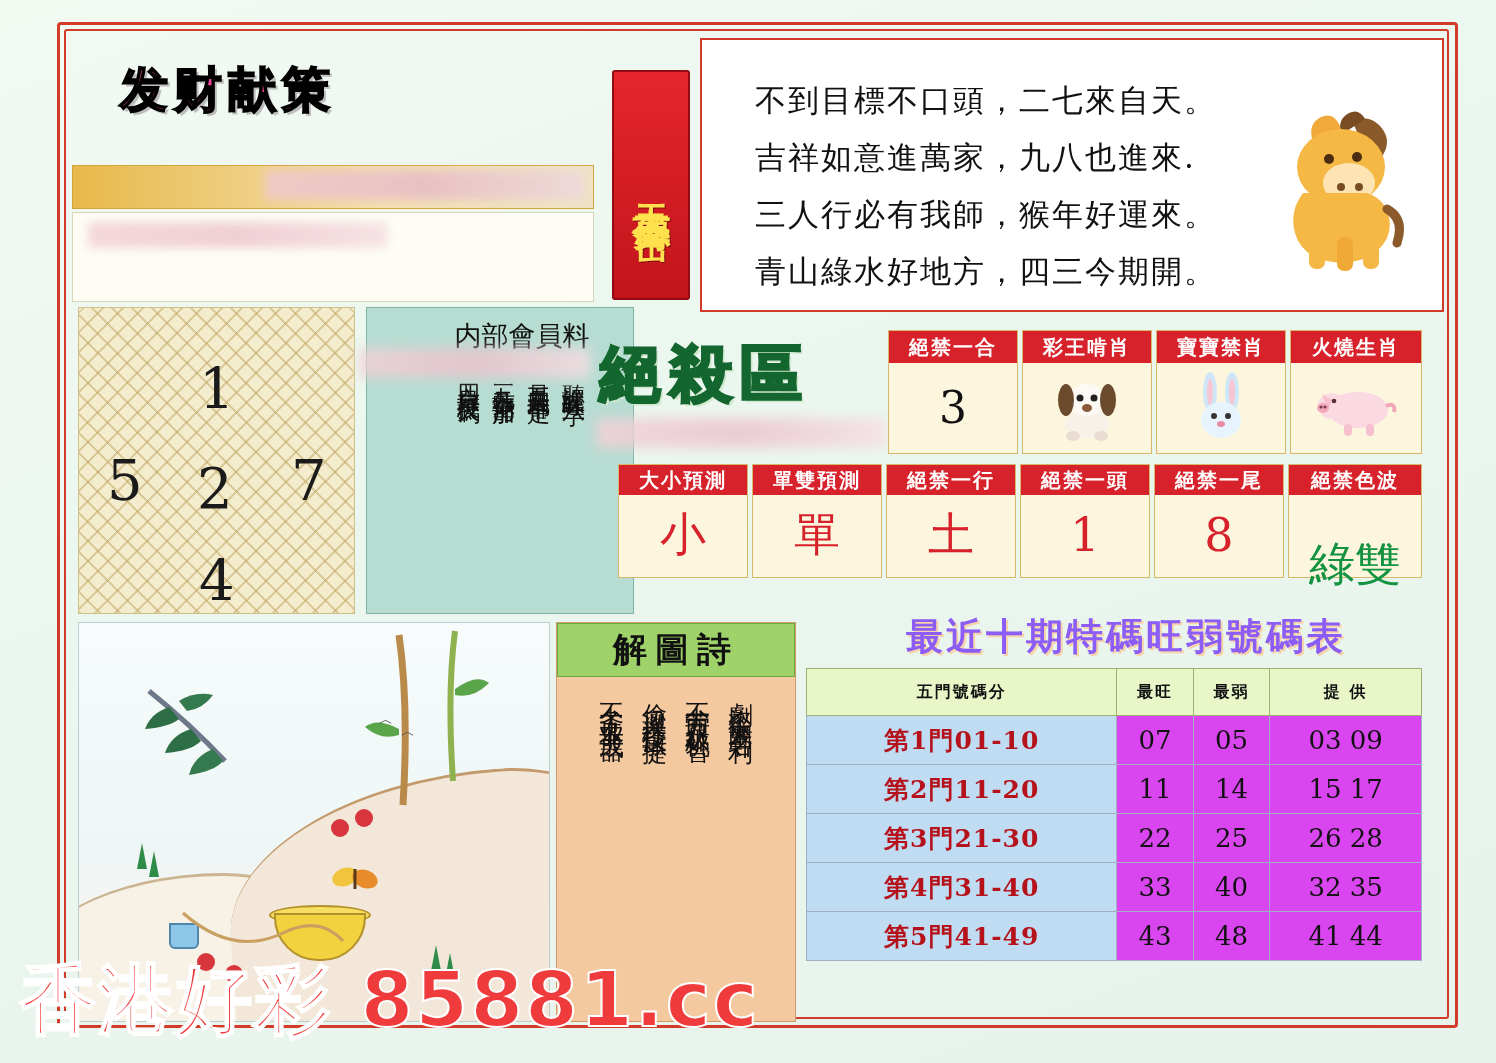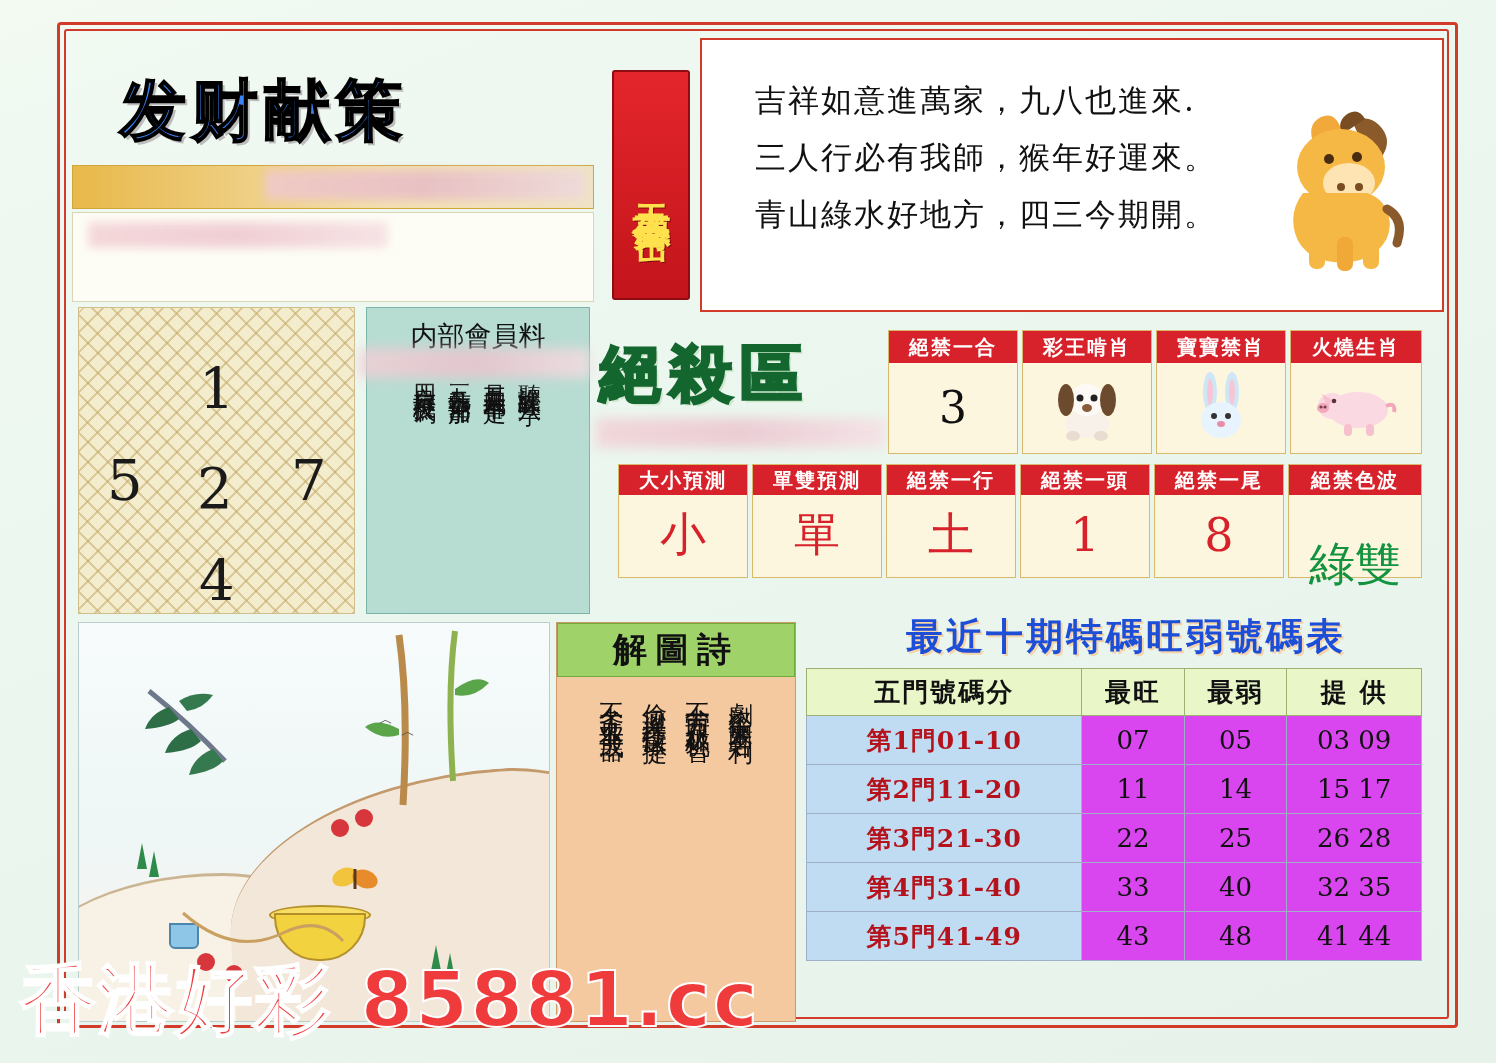--- a/index.html
+++ b/index.html
@@ -24,25 +24,24 @@
   }
   .white-card{
     position:absolute;left:700px;top:38px;width:740px;height:270px;
     background:#fff;border:2px solid #d23a2a;
   }
 
   
   .title{
     position:absolute;left:120px;top:58px;
     font-family:"DejaVu Sans", sans-serif;
-    font-size:66px;font-weight:bold;letter-spacing:6px;
-    color:#3b82f6;
+    font-size:48px;font-weight:bold;letter-spacing:6px;
+    color:#ec4899;
     -webkit-text-stroke:2px #000;
     text-shadow:3px 3px 0 #bdbdbd;
-    margin-top:8px;
   }
   .issue-bar{
     position:absolute;left:72px;top:165px;width:520px;height:42px;
     background:linear-gradient(90deg,#e8b94a 0%, #f3e0b0 60%, #efe3c4 100%);
     border:1px solid #cfa63c;
   }
   .issue-tag{
     position:absolute;left:72px;top:165px;width:185px;height:42px;
     background:#d8222b;color:#fff;font-size:25px;font-weight:bold;
     display:flex;align-items:center;justify-content:center;letter-spacing:2px;
@@ -100,21 +99,21 @@
   }
   .n1{left:120px;top:48px;}
   .n5{left:28px;top:140px;}
   .n2{left:118px;top:148px;}
   .n7{left:212px;top:140px;}
   .n4{left:120px;top:240px;}
 
   
   .member{
     position:absolute;left:366px;top:307px;width:222px;height:305px;
-    background:#b7dcd2;border:1px solid #7cb5a7;
+    background:#b7dcd2;border:1px solid #7cb5a7;padding-left:44px;
   }
   .member h3{
     margin:0;padding-top:10px;text-align:center;
     font-family:"DejaVu Serif", serif;font-size:27px;font-weight:normal;color:#111;
   }
   .member .lines{
     margin-top:12px;display:flex;flex-direction:row-reverse;justify-content:center;gap:4px;
   }
   .member .lines div{
     writing-mode:vertical-rl;
@@ -219,31 +218,31 @@
     display:flex;flex-direction:row-reverse;justify-content:center;gap:10px;margin-top:6px;
   }
   .jietu .cols div{
     writing-mode:vertical-rl;font-family:"DejaVu Serif", serif;
     font-size:25px;letter-spacing:6px;color:#111;height:300px;
   }
 
   
   .tbl-title{
     position:absolute;left:826px;top:612px;width:600px;text-align:center;
-    font-family:"DejaVu Serif", serif;font-size:37px;font-weight:bold;color:#1d4ed8;
+    font-family:"DejaVu Serif", serif;font-size:37px;font-weight:bold;color:#8b5cf6;
     letter-spacing:3px;text-shadow:2px 2px 0 #f6d3a8;
   }
   table.rank{
     position:absolute;left:806px;top:668px;width:616px;
     border-collapse:collapse;
     font-family:"DejaVu Serif", serif;
   }
   table.rank th{
     background:#e9f6c8;border:1px solid #9fae72;height:44px;
-    font-size:26px;color:#111;font-weight:bold;letter-spacing:2px;
+    font-size:16px;color:#111;font-weight:bold;letter-spacing:2px;
   }
   table.rank td{
     border:1px solid #9fb0c6;height:46px;text-align:center;font-size:26px;color:#111;
     background:#d946ef;
   }
   table.rank td.lbl{
     background:#bfdcf3;color:#b5121b;font-weight:bold;font-size:25px;letter-spacing:1px;
   }
 
   
@@ -270,20 +269,21 @@
   <div class="issue-bar"></div>
   <div class="blur-strip"></div>
   <div class="issue-box2"></div>
   <div class="blur-strip2"></div>
 
   <div class="tianshu">
     <span>天書傳密</span>
   </div>
 
   <div class="poem">
+    <div>不到目標不口頭，二七來自天。</div>
     <div>吉祥如意進萬家，九八也進來.</div>
     <div>三人行必有我師，猴年好運來。</div>
     <div>青山綠水好地方，四三今期開。</div>
   </div>
 
   <div class="horse">
     <svg viewBox="0 0 160 175" width="160" height="175">
       <path d="M108 18 q14 -10 26 2 q12 12 6 26 q-4 10 -14 12" fill="#8a5a2b"></path>
       <path d="M96 30 q-4 -16 8 -22 q10 -5 16 6" fill="#7a4c22"></path>
       <path d="M70 42 q-10 -22 6 -30 q14 -6 20 12" fill="#f2a93b"></path>

